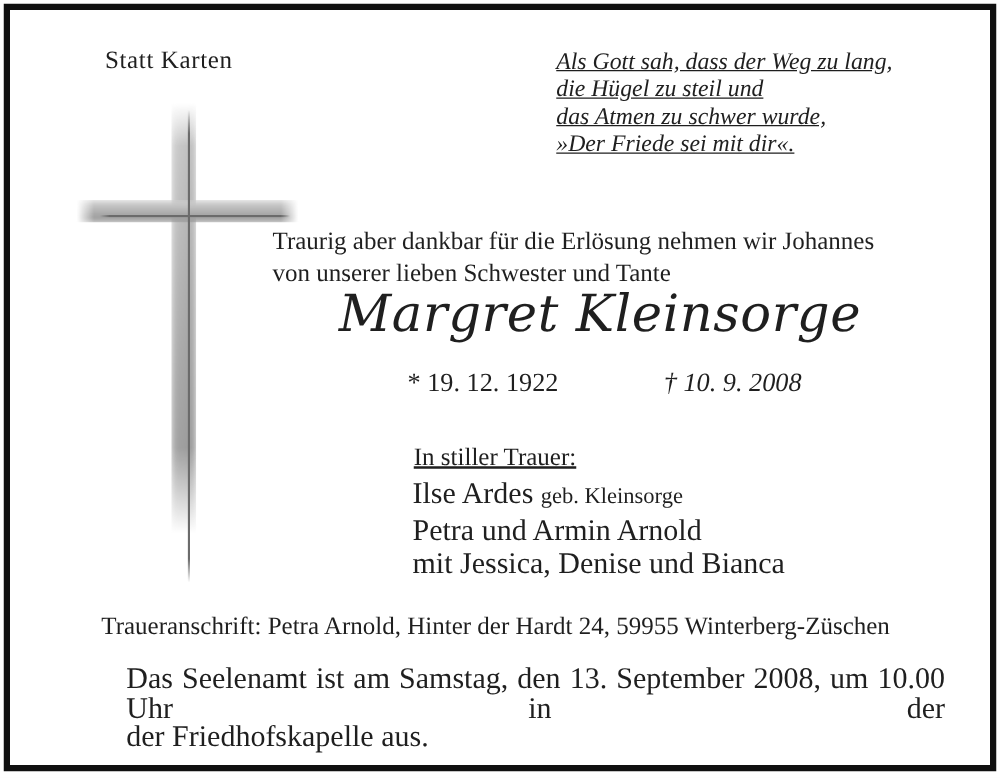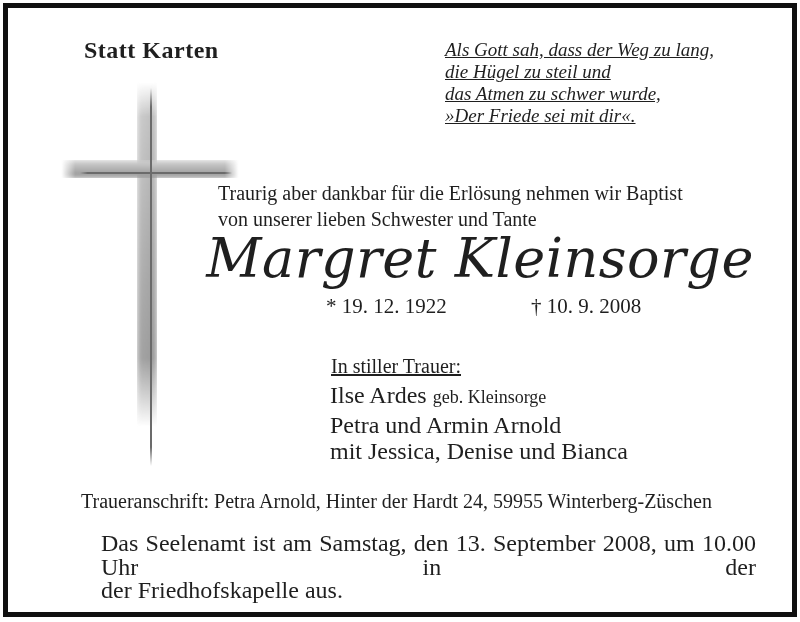--- a/index.html
+++ b/index.html
@@ -20,24 +20,23 @@
     position: absolute;
     left: 3px; top: 3px;
     width: 794px; height: 614px;
     box-sizing: border-box;
     border: 5px solid #101010;
     background: #ffffff;
   }
   .statt-karten {
     position: absolute;
     left: 76px; top: 29px;
-    font-size: 24px;
+    font-size: 20px;
     letter-spacing: 0.5px;
     white-space: nowrap;
-    font-weight: bold;
   }
   .poem {
     position: absolute;
     left: 437px; top: 31px;
     font-style: italic;
     font-size: 19px;
     line-height: 22px;
     white-space: nowrap;
     text-decoration: underline;
   }
@@ -77,28 +76,28 @@
     font-size: 20px;
     line-height: 26px;
     white-space: nowrap;
   }
   .deceased-name {
     position: absolute;
     left: 472px; top: 219px;
     transform: translateX(-50%);
     font-family: "DejaVu Serif", serif;
     font-style: italic;
-    font-size: 54px;
+    font-size: 41px;
     letter-spacing: 0.5px;
     white-space: nowrap;
     text-align: right;
   }
   .dates { position: absolute; left: 0; top: 286px; width: 800px; height: 26px; font-size: 21px; }
   .birth-date { position: absolute; left: 318px; white-space: nowrap; }
-  .death-date { position: absolute; left: 523px; white-space: nowrap; }
+  .death-date { position: absolute; left: 523px; white-space: nowrap; font-style: italic; }
   .mourning-header {
     position: absolute;
     left: 323px; top: 347px;
     font-size: 20px;
     white-space: nowrap;
     text-decoration: underline;
   }
   .mourner { position: absolute; left: 322px; font-size: 24px; white-space: nowrap; }
   .mourner .note { font-size: 18px; margin-left: 6px; }
   .mourner-1 { top: 374px; }
@@ -141,21 +140,21 @@
     </div>
 
     <div class="cross">
       <div class="cross-vbar"></div>
       <div class="cross-hbar"></div>
       <div class="cross-vline"></div>
       <div class="cross-hline"></div>
     </div>
 
     <div class="intro">
-      <div>Traurig aber dankbar für die Erlösung nehmen wir Baptist</div>
+      <div>Traurig aber dankbar für die Erlösung nehmen wir Johannes</div>
       <div>von unserer lieben Schwester und Tante</div>
     </div>
 
     <div class="deceased-name">Margret Kleinsorge</div>
 
     <div class="dates">
       <span class="birth-date">* 19. 12. 1922</span>
       <span class="death-date">† 10. 9. 2008</span>
     </div>
 

